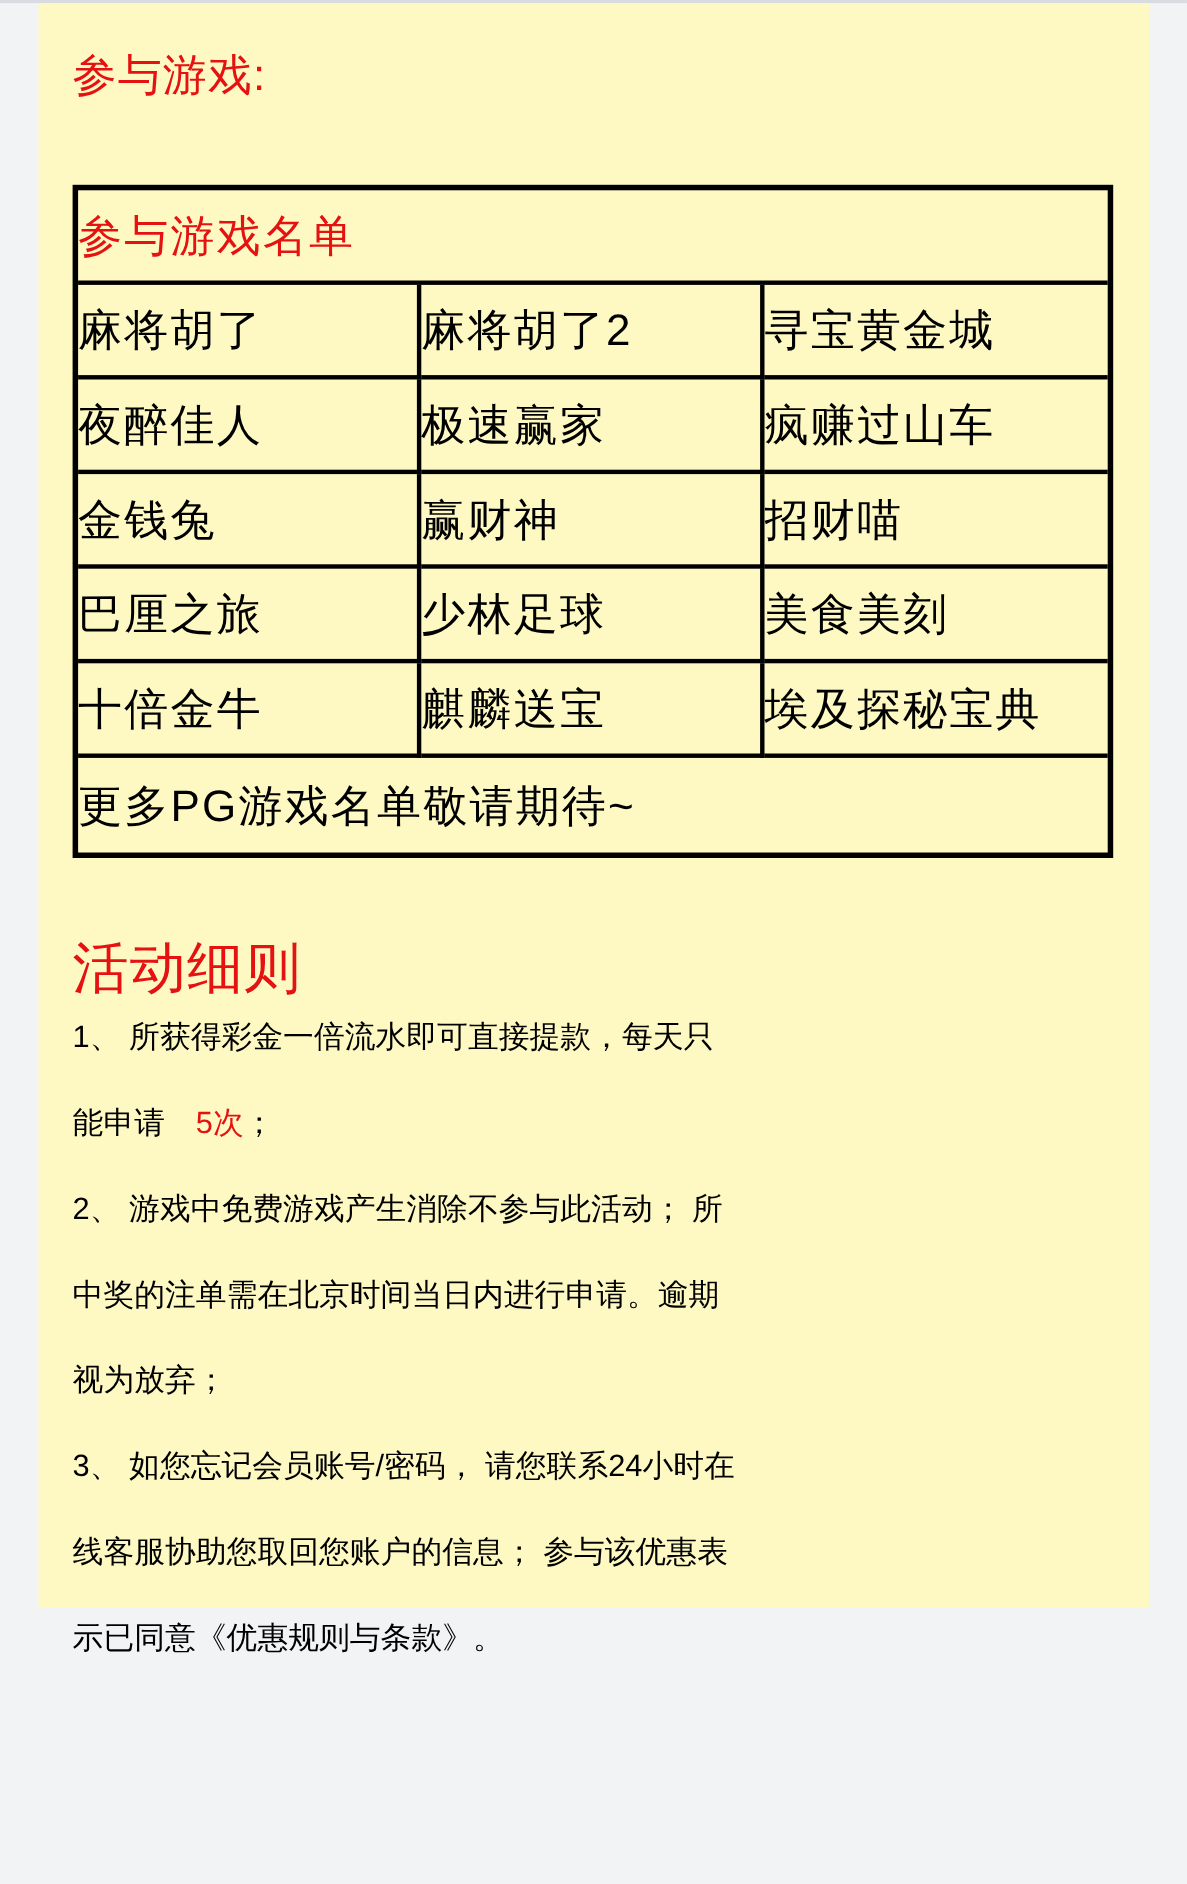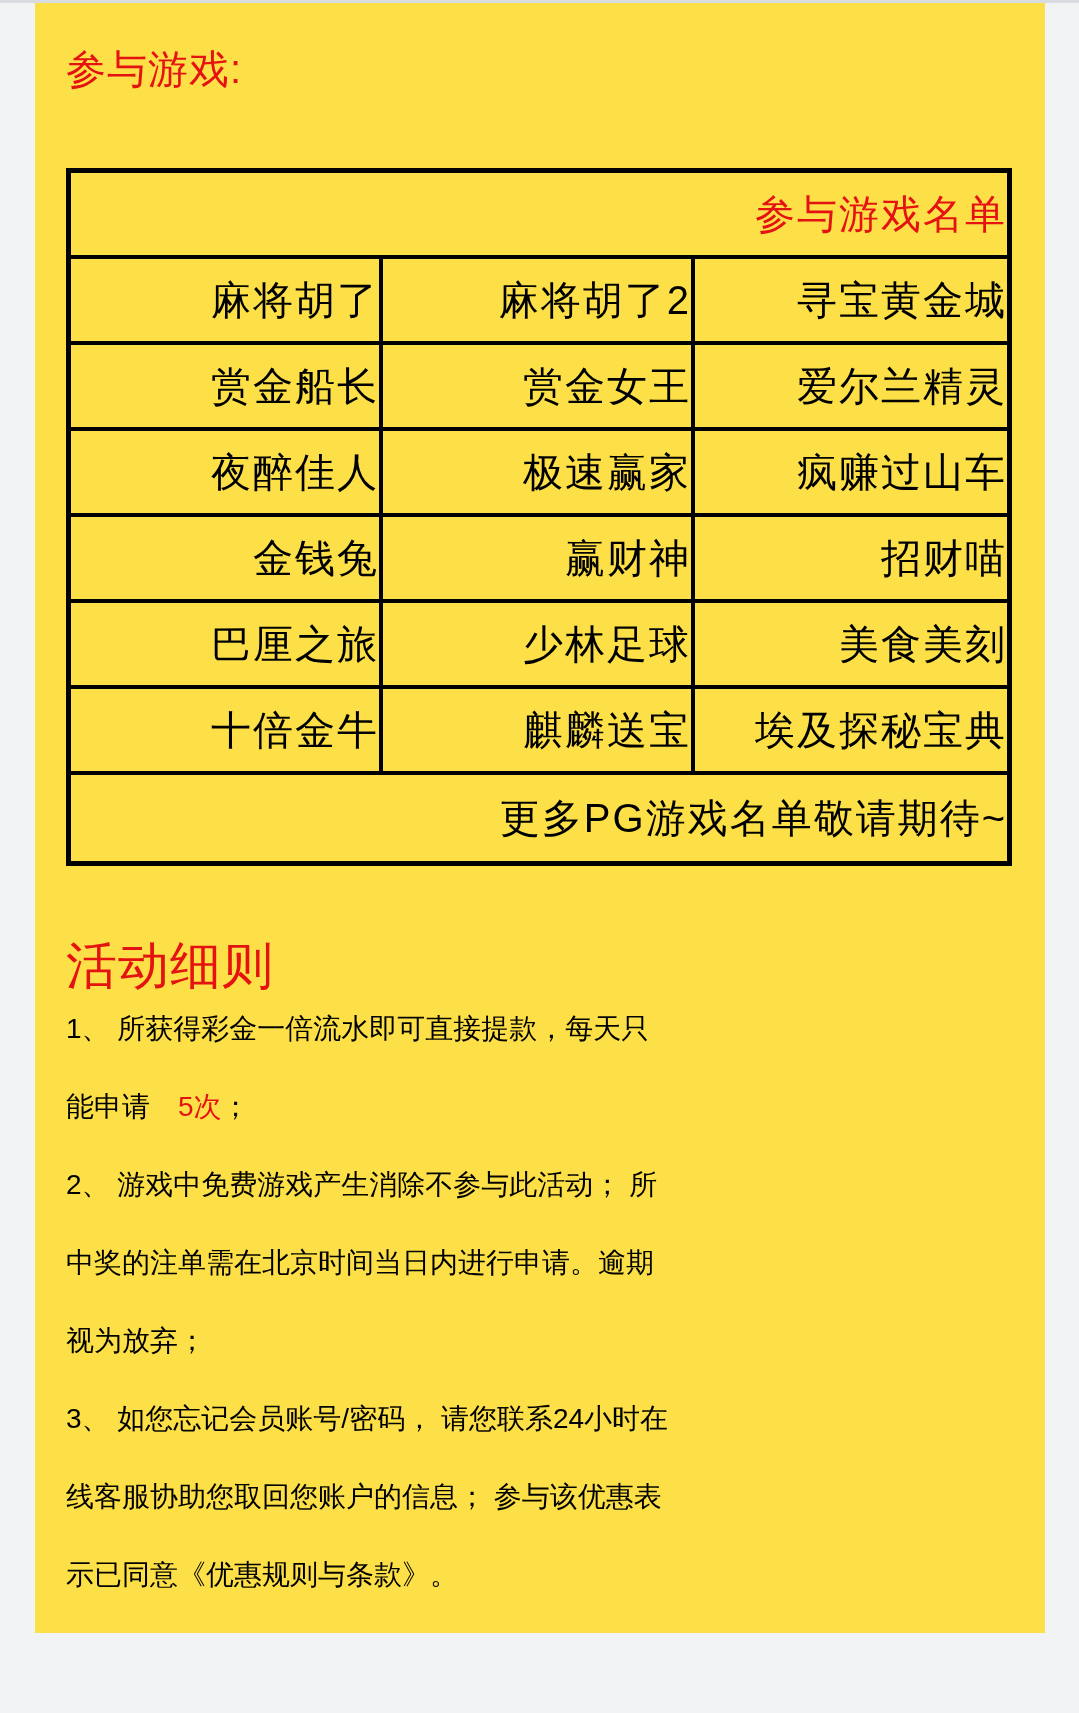--- a/index.html
+++ b/index.html
@@ -25,22 +25,22 @@
     height: 1710px;
     background: #f2f3f5;
   }
   .gutter-left { left: 0; width: 35px; }
   .gutter-right { right: 0; width: 34px; }
   .page {
     position: absolute;
     left: 35px;
     top: 3px;
     width: 1010px;
-    height: 1630px;
-    background: #fde047;
+    height: 1458px;
+    background: #fef9c3;
     padding: 0 33px 0 31px;
   }
   .page-title {
     margin: 0;
     padding-top: 41px;
     font-size: 40px;
     line-height: 50px;
     font-weight: 400;
     color: #e51212;
     letter-spacing: 1px;
@@ -50,21 +50,21 @@
     width: 946px;
     border-collapse: separate;
     border-spacing: 0;
     border: 5px solid #000;
     table-layout: fixed;
   }
   table.game-table td {
     border-right: 4px solid #000;
     border-bottom: 4px solid #000;
     height: 86px;
-    text-align: right;
+    text-align: left;
     vertical-align: middle;
     font-size: 40px;
     letter-spacing: 2px;
     padding: 0;
   }
   table.game-table td:last-child { border-right: none; }
   table.game-table tr:last-child td { border-bottom: none; }
   td.table-header-cell {
     color: #e51212;
     letter-spacing: 4px;
@@ -102,25 +102,20 @@
     <tbody>
         <tr>
       <td colspan="3" class="table-header-cell">参与游戏名单</td>
     </tr>
     <tr>
       <td>麻将胡了</td>
       <td>麻将胡了2</td>
       <td>寻宝黄金城</td>
     </tr>
     <tr>
-      <td>赏金船长</td>
-      <td>赏金女王</td>
-      <td>爱尔兰精灵</td>
-    </tr>
-    <tr>
       <td>夜醉佳人</td>
       <td>极速赢家</td>
       <td>疯赚过山车</td>
     </tr>
     <tr>
       <td>金钱兔</td>
       <td>赢财神</td>
       <td>招财喵</td>
     </tr>
     <tr>

